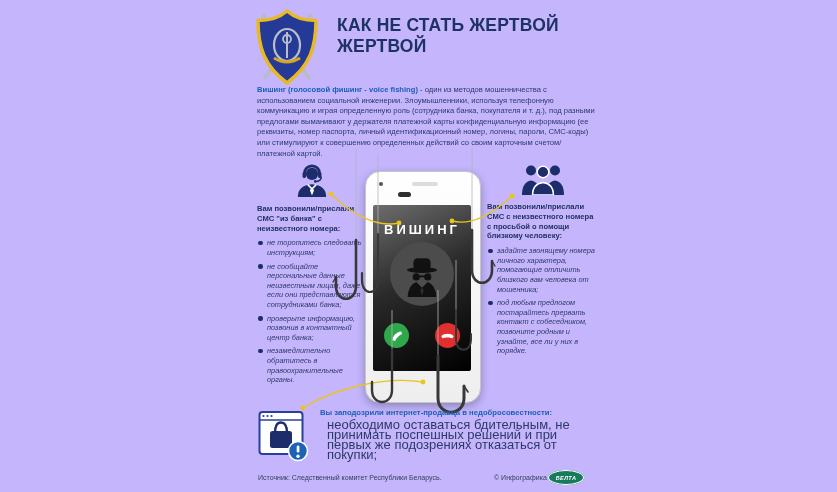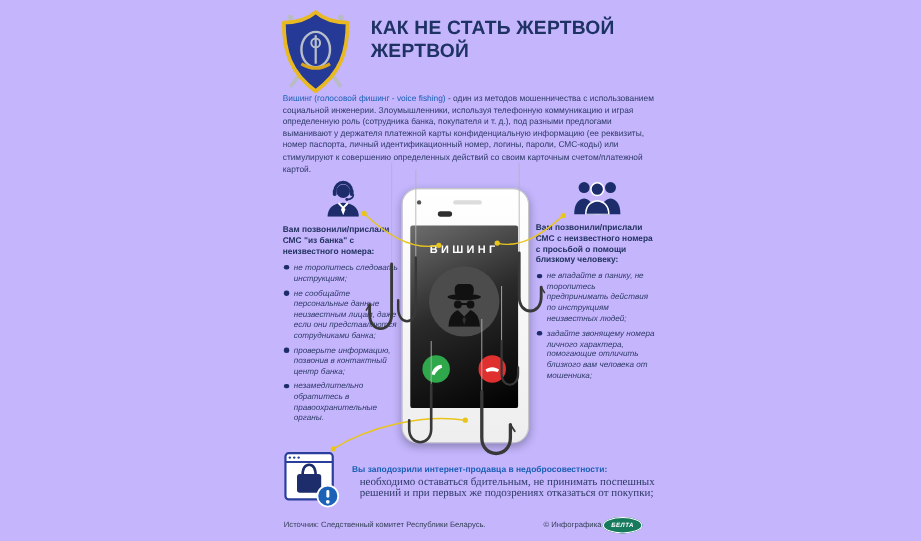--- a/index.html
+++ b/index.html
@@ -5,21 +5,21 @@
   html,body{margin:0;padding:0;background:#fff;}
   .canvas{position:relative;width:837px;height:492px;background:#c4b5fd;overflow:hidden;
           font-family:"Liberation Sans",sans-serif;color:#2d3a66;}
   .abs{position:absolute;}
 
   
   .title{left:337px;top:15px;width:260px;font-size:17.5px;font-weight:bold;
          color:#1e3263;line-height:21px;letter-spacing:.2px;}
   
   .intro{left:257px;top:85px;width:340px;font-size:7.6px;line-height:10.6px;color:#2d3a66;}
-  .intro .lead{font-weight:normal;color:#1b5fb5;}
+  .intro .lead{font-weight:bold;color:#1b5fb5;}
 
   
   .col{font-size:7.4px;line-height:9.6px;color:#2d3a66;}
   .col-left{left:257px;top:163px;width:110px;}
   .col-right{left:487px;top:163px;width:112px;}
   .col .icon-wrap{display:flex;justify-content:center;margin-bottom:7px;}
   .col h3{margin:0 0 5px 0;font-size:7.6px;line-height:9.8px;font-weight:bold;color:#22325f;}
   .bullets{margin:1px;padding:0;list-style:none;font-style:italic;}
   .bullets li{position:relative;padding-left:9px;margin-bottom:4px;}
   .bullets li::before{content:"";position:absolute;left:0;top:2.5px;width:4.5px;height:4.5px;
@@ -27,33 +27,33 @@
 
   
   .phone{left:365px;top:171px;width:114px;height:230px;background:linear-gradient(#ffffff,#eeeeee);
          border:1px solid #c6c6c6;border-radius:15px;box-shadow:0 3px 8px rgba(0,0,0,.28);}
   .phone .cam{position:absolute;left:13px;top:10px;width:4px;height:4px;border-radius:50%;background:#555;}
   .phone .spk{position:absolute;left:46px;top:10px;width:26px;height:4px;border-radius:2px;background:#dcdcdc;}
   .phone .slot{position:absolute;left:32px;top:20px;width:13px;height:5px;border-radius:2.5px;background:#2e2e2e;}
   .screen{position:absolute;left:7px;top:33px;width:98px;height:166px;border-radius:2px;
           background:linear-gradient(155deg,#6d6d6d 0%,#2a2a2a 45%,#000 100%);}
   .screen .call-label{position:absolute;top:17px;left:0;width:100%;text-align:center;color:#fff;
-          font-size:10px;font-weight:bold;letter-spacing:3px;}
+          font-size:13px;font-weight:bold;letter-spacing:3px;}
   .avatar{position:absolute;left:17px;top:37px;width:64px;height:64px;border-radius:50%;background:#4c4c4c;
           display:flex;align-items:center;justify-content:center;}
   .call-btns{position:absolute;left:0;top:118px;width:100%;display:flex;justify-content:center;gap:26px;}
   .call-btn{width:25px;height:25px;border-radius:50%;display:flex;align-items:center;justify-content:center;}
   .btn-answer{background:#2ea84a;}
   .btn-decline{background:#df2f2f;}
 
   
   .warn-icon{left:258px;top:407px;}
-  .warn-text{left:320px;top:422px;width:278px;}
+  .warn-text{left:320px;top:408px;width:278px;}
   .warn-text h3{margin:0 0 3px 0;font-size:7.7px;font-weight:bold;color:#1b5fb5;}
-  .warn-text .w-item{font-size:10px;line-height:10px;color:#2d3a66;padding-left:7px;margin-bottom:3px;font-family:Liberation Serif, serif;}
+  .warn-text .w-item{font-size:13px;line-height:10px;color:#2d3a66;padding-left:7px;margin-bottom:3px;}
 
   
   .src{left:258px;top:474px;font-size:7px;color:#333f55;}
   .copy{left:494px;top:474px;font-size:7px;color:#333f55;}
   .belta{left:548px;top:470px;width:36px;height:15px;background:#187a5c;border-radius:50%;
          display:flex;align-items:center;justify-content:center;box-shadow:inset 0 0 0 1px #fff,inset 0 0 0 2px #187a5c;}
   .belta span{color:#fff;font-size:5.5px;font-weight:bold;letter-spacing:.4px;font-style:italic;}
 
   svg{display:block;}
 </style>
@@ -116,22 +116,22 @@
         <circle cx="11" cy="7.5" r="5" fill="#1d2d6b"></circle>
         <path d="M2,32 Q2,19 11,17.5 Q20,19 20,32 Z" fill="#1d2d6b"></path>
         <circle cx="35" cy="7.5" r="5" fill="#1d2d6b"></circle>
         <path d="M26,32 Q26,19 35,17.5 Q44,19 44,32 Z" fill="#1d2d6b"></path>
         <circle cx="23" cy="9" r="5.8" fill="#1d2d6b" stroke="#fff" stroke-width="1.4"></circle>
         <path d="M12.5,32 Q12.5,21 23,19.5 Q33.5,21 33.5,32 Z" fill="#1d2d6b" stroke="#fff" stroke-width="1.4"></path>
       </svg>
     </div>
     <h3>Вам позвонили/прислали СМС с неизвестного номера с просьбой о помощи близкому человеку:</h3>
     <ul class="bullets">
-      <li>не впадайте в панику, не торопитесь предпринимать действия по инструкциям неизвестных людей;</li>
       <li>задайте звонящему номера личного характера, помогающие отличить близкого вам человека от мошенника;</li>
+      <li>под любым предлогом постарайтесь прервать контакт с собеседником, позвоните родным и узнайте, все ли у них в порядке.</li>
     </ul>
   </div>
 
   <div class="abs phone">
     <div class="cam"></div>
     <div class="spk"></div>
     <div class="slot"></div>
     <div class="screen">
       <div class="call-label">ВИШИНГ</div>
       <div class="avatar">

